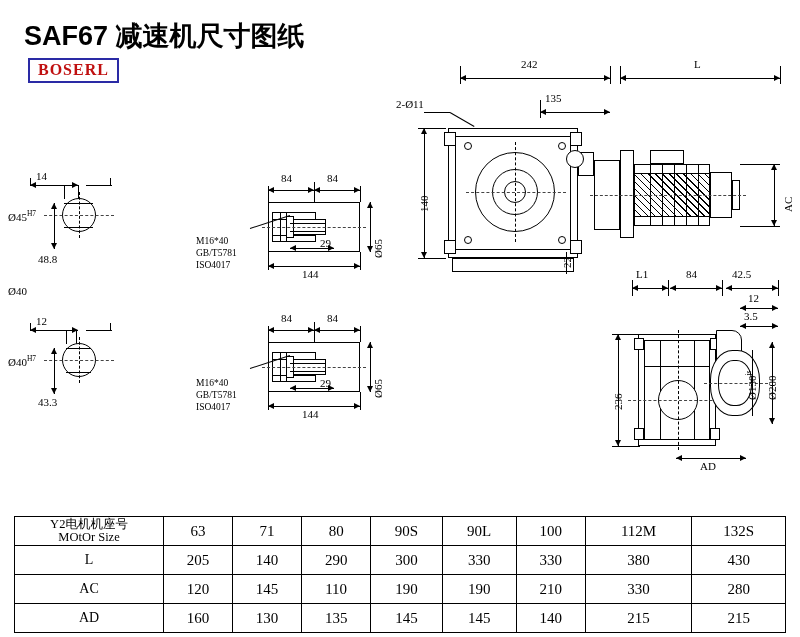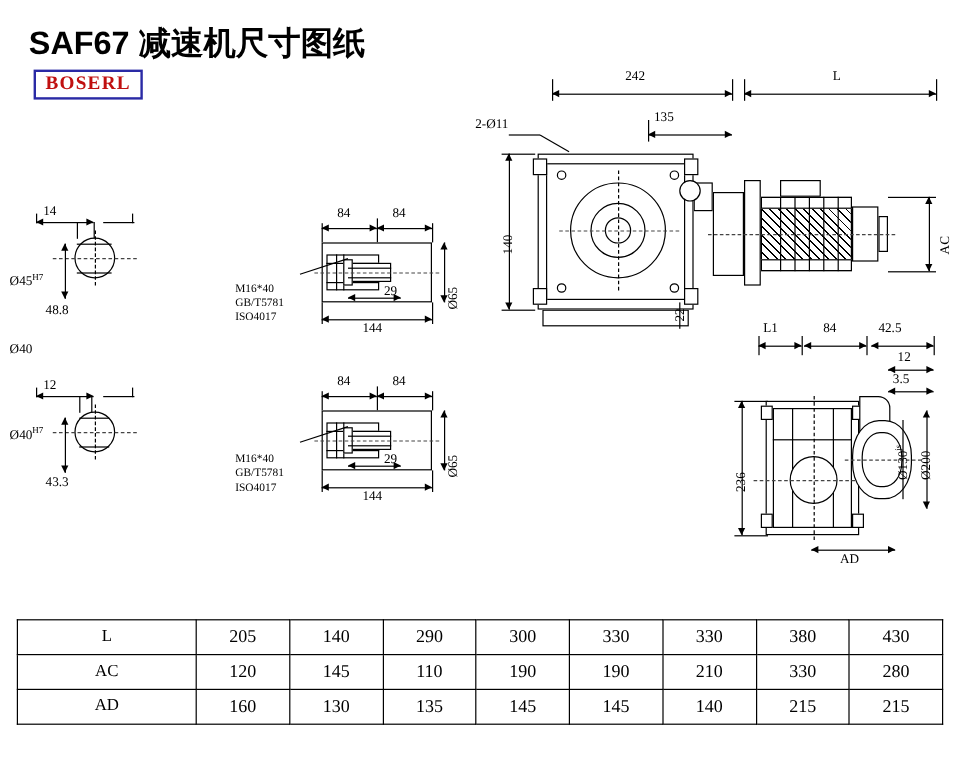--- a/index.html
+++ b/index.html
@@ -87,21 +87,21 @@
   <div class="ln h" style="left:86px;top:185px;width:26px;"></div>
 
   <div class="circ" style="left:62px;top:198px;width:34px;height:34px;"></div>
 
   <div class="ln h" style="left:64px;top:203px;width:29px;"></div>
   <div class="ln h" style="left:64px;top:227px;width:29px;"></div>
 
   <div class="cdash" style="left:44px;top:215px;width:70px;"></div>
   <div class="dashv" style="left:79px;top:192px;height:46px;"></div>
 
-  <div class="lbl" style="left:8px;top:226px;">
+  <div class="lbl" style="left:8px;top:209px;">
     <span>Ø45</span><span class="sup">H7</span>
   </div>
 
   <div class="ln v" style="left:54px;top:203px;height:46px;"></div>
   <div class="arU" style="left:51px;top:203px;"></div>
   <div class="arD" style="left:51px;top:243px;"></div>
   <div class="lbl" style="left:38px;top:253px;">48.8</div>
 
   <div class="lbl" style="left:8px;top:285px;">Ø40</div>
 </div>
@@ -396,20 +396,34 @@
   </div>
 
   <div class="ln h" style="left:676px;top:458px;width:70px;"></div>
   <div class="arL" style="left:676px;top:455px;"></div>
   <div class="arR" style="left:740px;top:455px;"></div>
   <div class="lbl" style="left:700px;top:460px;">AD</div>
 </div>
 
 <table id="spec-table">
   <tbody>
+    <tr>
+      <td class="rowhdr two">
+        <div>Y2电机机座号</div>
+        <div>MOtOr Size</div>
+      </td>
+      <td>63</td>
+      <td>71</td>
+      <td>80</td>
+      <td>90S</td>
+      <td>90L</td>
+      <td>100</td>
+      <td>112M</td>
+      <td>132S</td>
+    </tr>
     <tr>
       <td class="rowhdr">L</td>
       <td>205</td>
       <td>140</td>
       <td>290</td>
       <td>300</td>
       <td>330</td>
       <td>330</td>
       <td>380</td>
       <td>430</td>

